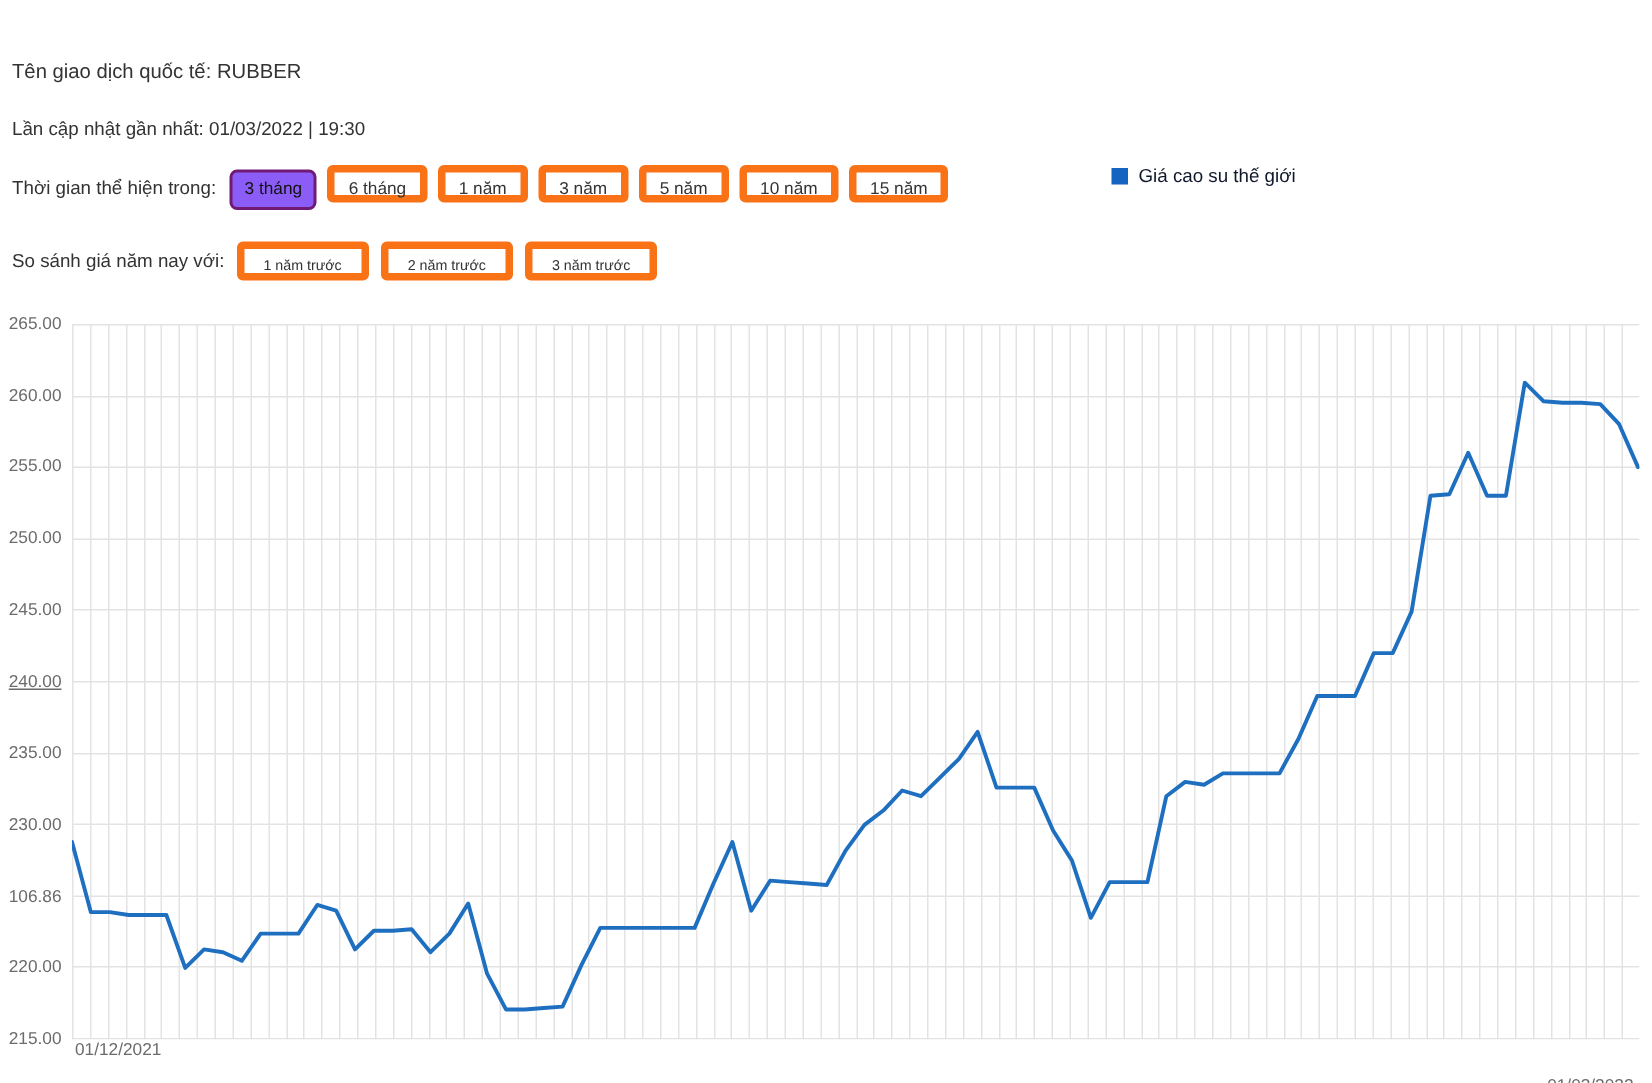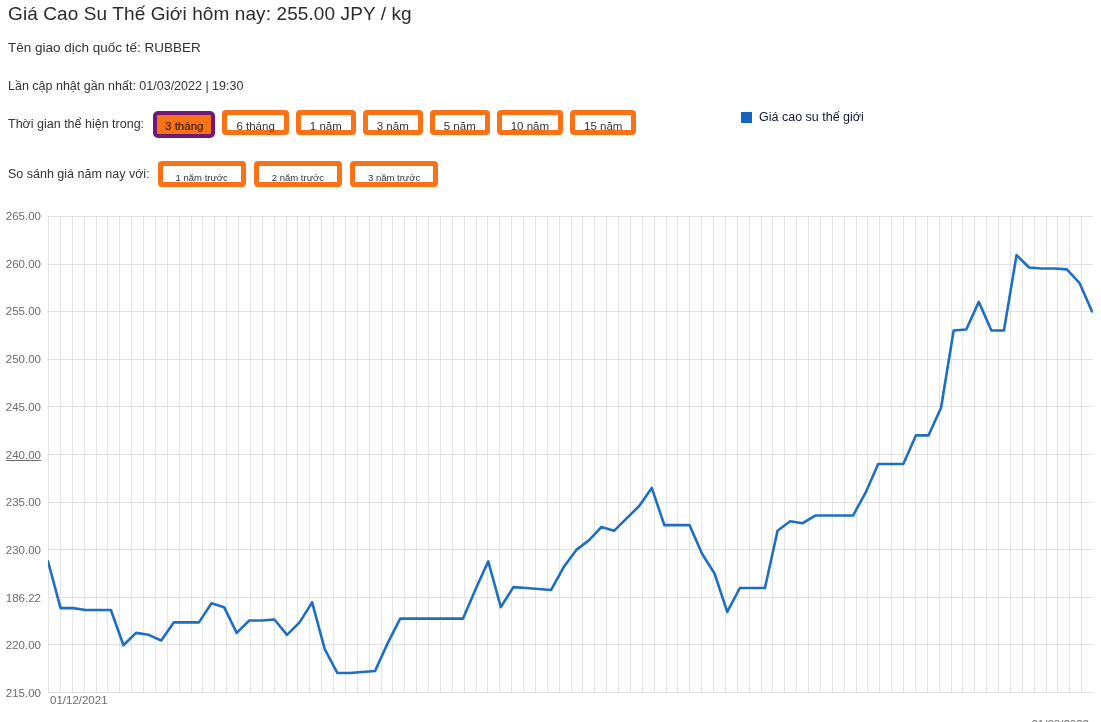--- a/index.html
+++ b/index.html
@@ -46,22 +46,22 @@
     padding: 0 9px;
     height: 25px;
     line-height: 23px;
     margin-right: 7px;
     cursor: pointer;
     white-space: nowrap;
     display: inline-block;
   }
   .btn.small { font-size: 9.5px; height: 26px; line-height: 24px; padding: 0 13px; margin-right: 8px; }
   .btn.active {
-    background: #f97316;
-    border: 4px solid #701a75;
+    background: #8b5cf6;
+    border: 2px solid #701a75;
     color: #111111;
     height: 27px; line-height: 23px;
     font-weight: 400;
     border-radius: 5px;
     padding: 0 8px;
   }
 
   .legend {
     position: absolute; left: 741px; top: 110px;
     display: flex; align-items: center;
@@ -89,21 +89,20 @@
   .x-label.left { left: 50px; top: 694px; }
   .x-label.right { right: 12px; top: 694px; margin-top: 24px; }
 
   svg { display: block; }
 </style>
 </head>
 <body>
 
 <div class="page">
 
-  <div class="title">Giá Cao Su Thế Giới hôm nay: 255.00 JPY / kg</div>
   <div class="subtitle">Tên giao dịch quốc tế: RUBBER</div>
   <div class="updated">Lần cập nhật gần nhất: 01/03/2022 | 19:30</div>
 
   <div class="ctrl-row row1">
     <span class="ctrl-label">Thời gian thể hiện trong:</span>
     <span id="period-buttons"><button class="btn active">3 tháng</button><button class="btn">6 tháng</button><button class="btn">1 năm</button><button class="btn">3 năm</button><button class="btn">5 năm</button><button class="btn">10 năm</button><button class="btn">15 năm</button></span>
   </div>
 
   <div class="ctrl-row row2">
     <span class="ctrl-label">So sánh giá năm nay với:</span>
@@ -118,21 +117,21 @@
   <div class="chart-wrap">
     <div class="y-labels" id="y-labels">
         <div class="y-label" style="top: 11px;">265.00</div>
         <div class="y-label" style="top: 58.7px;">260.00</div>
         <div class="y-label" style="top: 106.4px;">255.00</div>
         <div class="y-label" style="top: 154.1px;">250.00</div>
         <div class="y-label" style="top: 201.8px;">245.00</div>
         <div class="y-label" style="top: 249.5px; text-decoration: underline;">240.00</div>
         <div class="y-label" style="top: 297.2px;">235.00</div>
         <div class="y-label" style="top: 344.9px;">230.00</div>
-        <div class="y-label" style="top: 392.6px;">186.22</div>
+        <div class="y-label" style="top: 392.6px;">106.86</div>
         <div class="y-label" style="top: 440.3px;">220.00</div>
         <div class="y-label" style="top: 488px;">215.00</div>
       </div>
     <div class="plot">
       <svg id="chart-svg" width="1045" height="477" viewBox="0 0 1045 477">
           <line x1="0.5" x2="0.5" y1="0" y2="477" stroke="#e3e3e3" stroke-width="1"></line>
           <line x1="12.5" x2="12.5" y1="0" y2="477" stroke="#e3e3e3" stroke-width="1"></line>
           <line x1="24.5" x2="24.5" y1="0" y2="477" stroke="#e3e3e3" stroke-width="1"></line>
           <line x1="36.5" x2="36.5" y1="0" y2="477" stroke="#e3e3e3" stroke-width="1"></line>
           <line x1="48.5" x2="48.5" y1="0" y2="477" stroke="#e3e3e3" stroke-width="1"></line>

